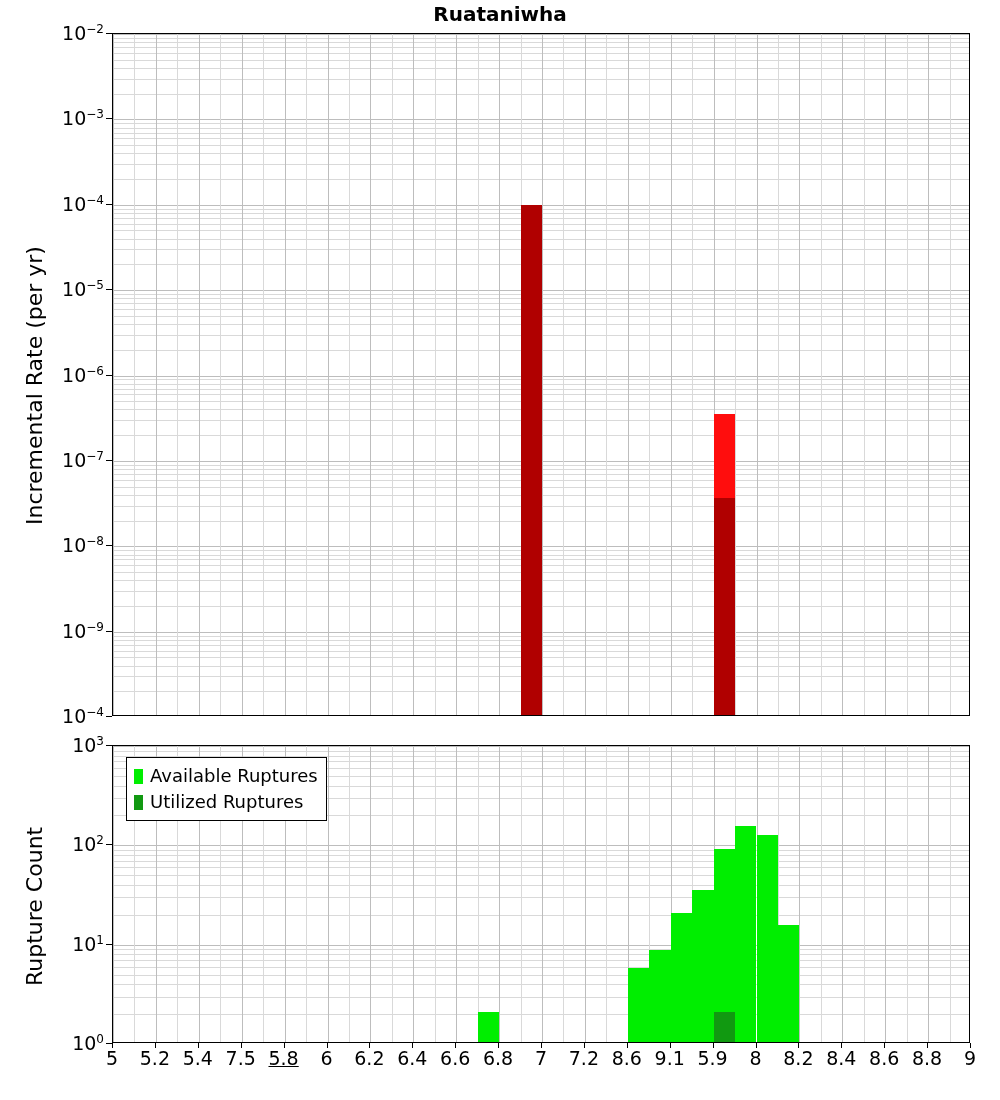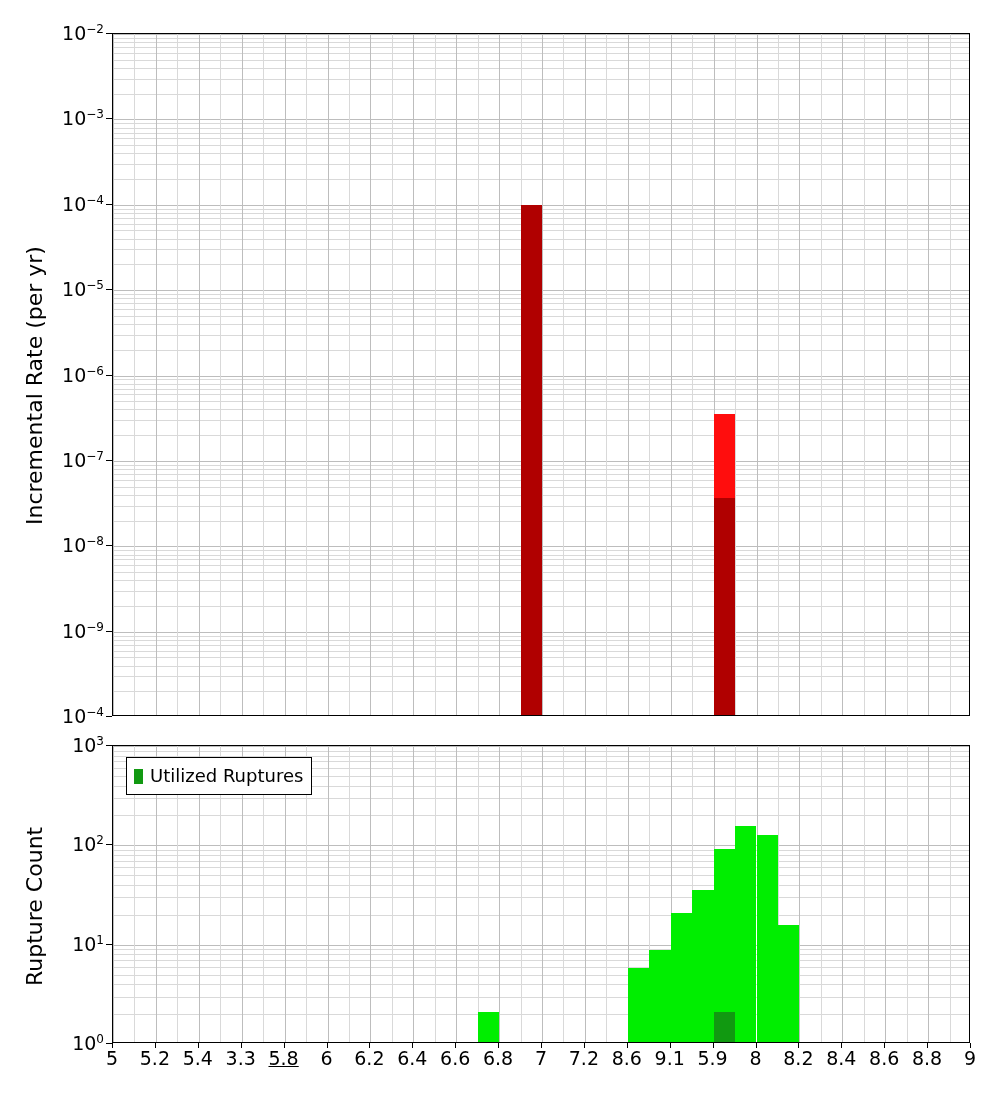--- a/index.html
+++ b/index.html
@@ -130,20 +130,21 @@
   .tick-mark {
     position: absolute;
     background: #000;
   }
 </style>
 </head>
 <body>
 
 <div id="root">
 
+  <div class="chart-title">Ruataniwha</div>
 
   <div class="panel" id="panel-top">
     <div class="gridlayer" id="grid-top">
         <div class="gl-h" style="top: 657px;"></div>
         <div class="gl-h" style="top: 642px;"></div>
         <div class="gl-h" style="top: 632px;"></div>
         <div class="gl-h" style="top: 623px;"></div>
         <div class="gl-h" style="top: 617px;"></div>
         <div class="gl-h" style="top: 611px;"></div>
         <div class="gl-h" style="top: 606px;"></div>
@@ -378,21 +379,21 @@
       <div class="ytick" style="top: 745px; left: 0px; width: 104px;">10<sup>3</sup></div>
       <div class="tick-mark" style="left: 106px; top: 745px; width: 6px; height: 1px;"></div>
     </div>
   <div id="xticks-bottom" style="position: absolute; left: 0px; top: 0px;">
       <div class="xtick" style="left: 112px; top: 1047px;">5</div>
       <div class="tick-mark" style="left: 112px; top: 1043px; width: 1px; height: 5px;"></div>
       <div class="xtick" style="left: 154.9px; top: 1047px;">5.2</div>
       <div class="tick-mark" style="left: 155px; top: 1043px; width: 1px; height: 5px;"></div>
       <div class="xtick" style="left: 197.8px; top: 1047px;">5.4</div>
       <div class="tick-mark" style="left: 198px; top: 1043px; width: 1px; height: 5px;"></div>
-      <div class="xtick" style="left: 240.7px; top: 1047px;">3.3</div>
+      <div class="xtick" style="left: 240.7px; top: 1047px;">7.5</div>
       <div class="tick-mark" style="left: 241px; top: 1043px; width: 1px; height: 5px;"></div>
       <div class="xtick" style="left: 283.6px; top: 1047px; text-decoration: underline;">5.8</div>
       <div class="tick-mark" style="left: 284px; top: 1043px; width: 1px; height: 5px;"></div>
       <div class="xtick" style="left: 326.5px; top: 1047px;">6</div>
       <div class="tick-mark" style="left: 327px; top: 1043px; width: 1px; height: 5px;"></div>
       <div class="xtick" style="left: 369.4px; top: 1047px;">6.2</div>
       <div class="tick-mark" style="left: 369px; top: 1043px; width: 1px; height: 5px;"></div>
       <div class="xtick" style="left: 412.3px; top: 1047px;">6.4</div>
       <div class="tick-mark" style="left: 412px; top: 1043px; width: 1px; height: 5px;"></div>
       <div class="xtick" style="left: 455.2px; top: 1047px;">6.6</div>
@@ -420,19 +421,23 @@
       <div class="xtick" style="left: 927.1px; top: 1047px;">8.8</div>
       <div class="tick-mark" style="left: 927px; top: 1043px; width: 1px; height: 5px;"></div>
       <div class="xtick" style="left: 970px; top: 1047px;">9</div>
       <div class="tick-mark" style="left: 970px; top: 1043px; width: 1px; height: 5px;"></div>
     </div>
 
   <div class="axis-title-y" id="ytitle-bottom" style="left: 22px; top: 986px;">Rupture Count</div>
 
   <div class="legend" id="legend-bottom" style="left: 126px; top: 757px;">
       <div class="legend-row">
+        <span class="legend-swatch" style="background: rgb(0, 238, 0);"></span>
+        <span class="legend-label">Available Ruptures</span>
+      </div>
+      <div class="legend-row">
         <span class="legend-swatch" style="background: rgb(17, 153, 17);"></span>
         <span class="legend-label">Utilized Ruptures</span>
       </div>
     </div>
 
 
 </div>
 
 </body></html>

